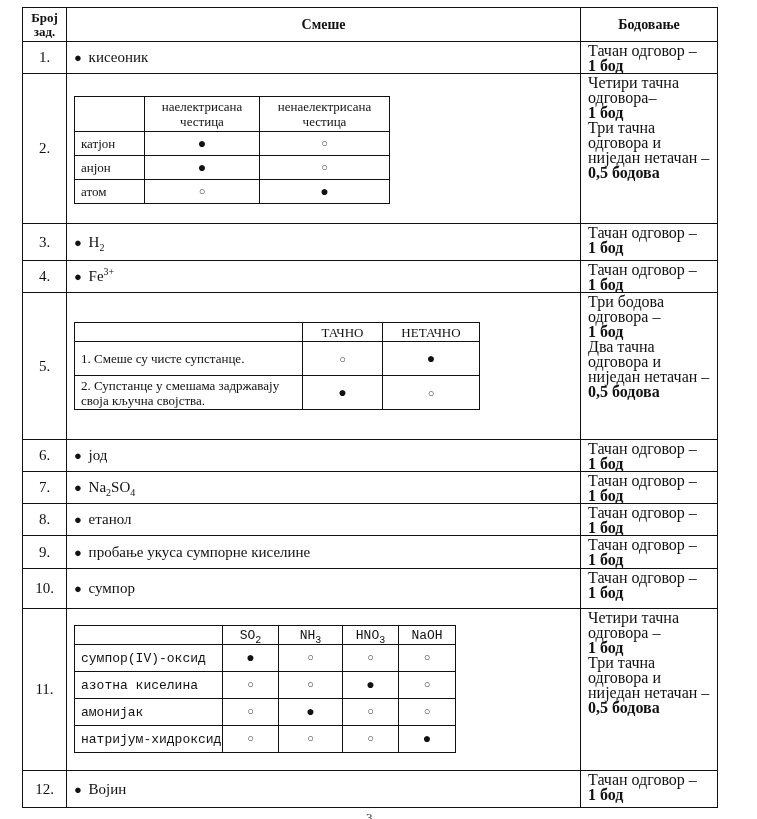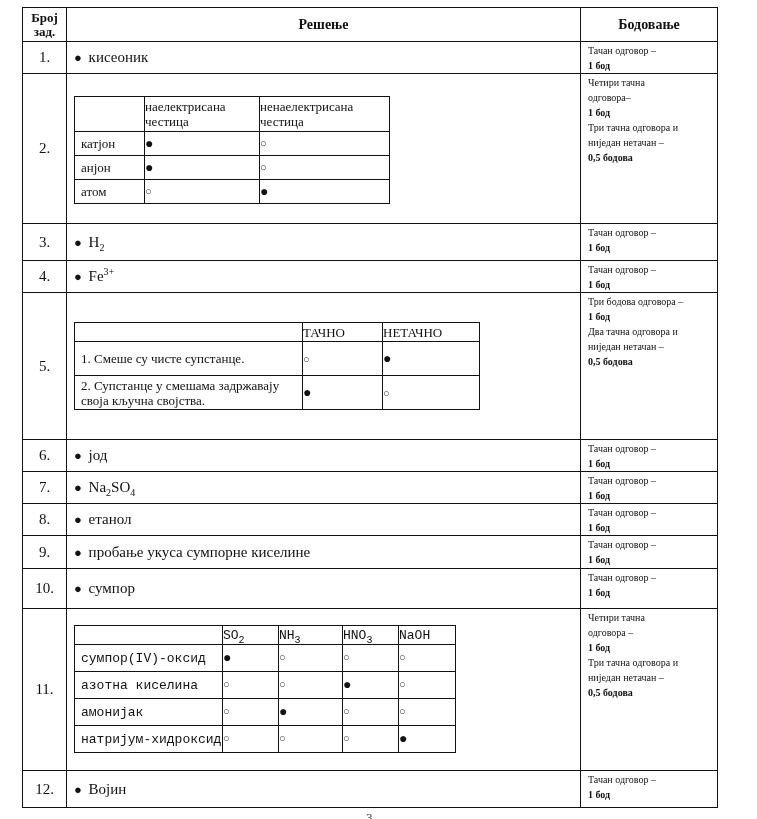--- a/index.html
+++ b/index.html
@@ -51,42 +51,42 @@
       padding-left: 7px !important;
       font-size: 15px;
     }
     td.sol .bullet {
       font-size: 13px;
       margin-right: 3px;
     }
     td.pts {
       vertical-align: top !important;
       padding: 1px 0 0 7px !important;
-      font-size: 10px;
+      font-size: 16px;
       line-height: 15px;
     }
     td.pts .line { display: block; }
     td.pts b { font-weight: bold; }
 
     sub, sup { font-size: 10px; line-height: 0; }
 
     
     table.inner {
       border-collapse: collapse;
       table-layout: fixed;
       font-size: 13px;
     }
     table.inner td {
       border: 1.2px solid #111;
       padding: 0 0 0 6px;
       vertical-align: middle;
       line-height: 15px;
     }
     table.inner td.c {
-      text-align: left;
+      text-align: center;
       padding: 0;
     }
     .dot-filled { font-size: 14px; }
     .dot-empty { font-size: 11px; color: #333; }
 
     
     #t2 { margin: 8px 0 6px 0; width: 315px; }
     #t2 tr.h td { height: 34px; }
     #t2 tr.r td { height: 23px; }
 
@@ -116,21 +116,21 @@
     <col class="col-num">
     <col class="col-sol">
     <col class="col-pts">
   </colgroup>
   <thead>
     <tr>
       <th class="hdr hdr-num">
         <span>Број</span><br>
         <span>зад.</span>
       </th>
-      <th class="hdr">Решење</th>
+      <th class="hdr">Смеше</th>
       <th class="hdr">Бодовање</th>
     </tr>
   </thead>
   <tbody>
 
     <tr style="height:31px">
       <td class="num">1.</td>
       <td class="sol">
         <span class="bullet">●</span>
         <span>кисеоник</span>

